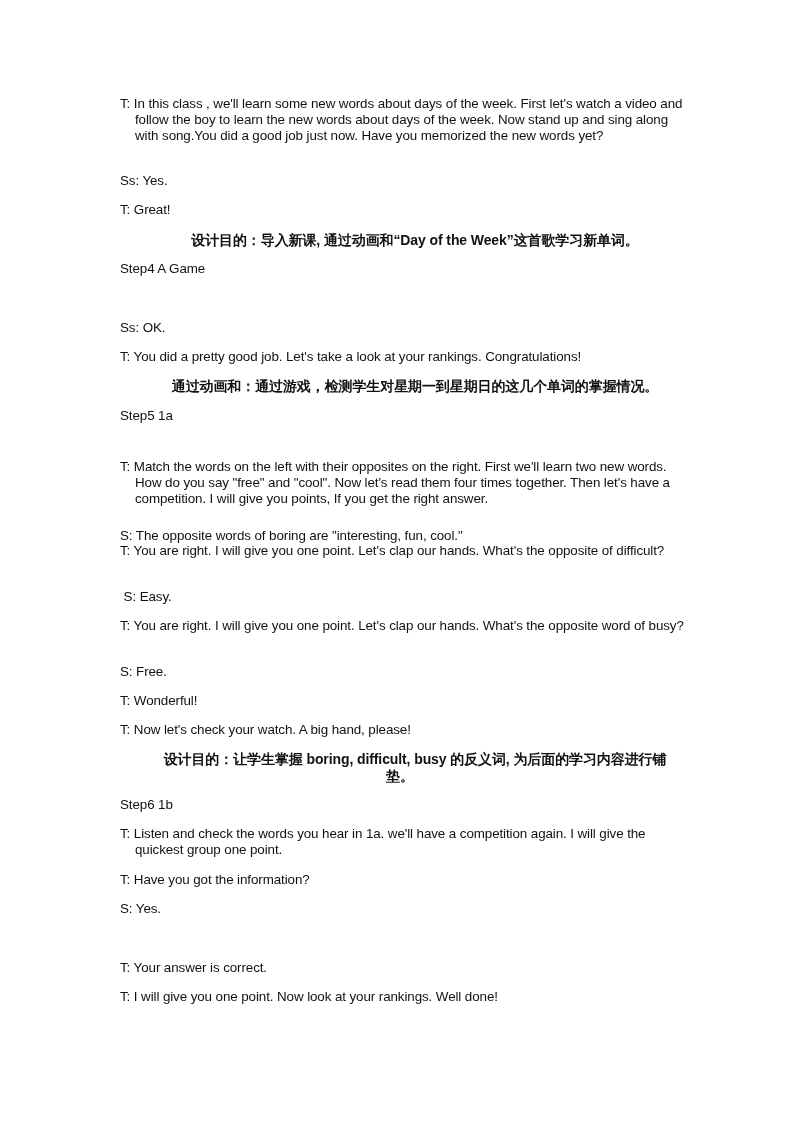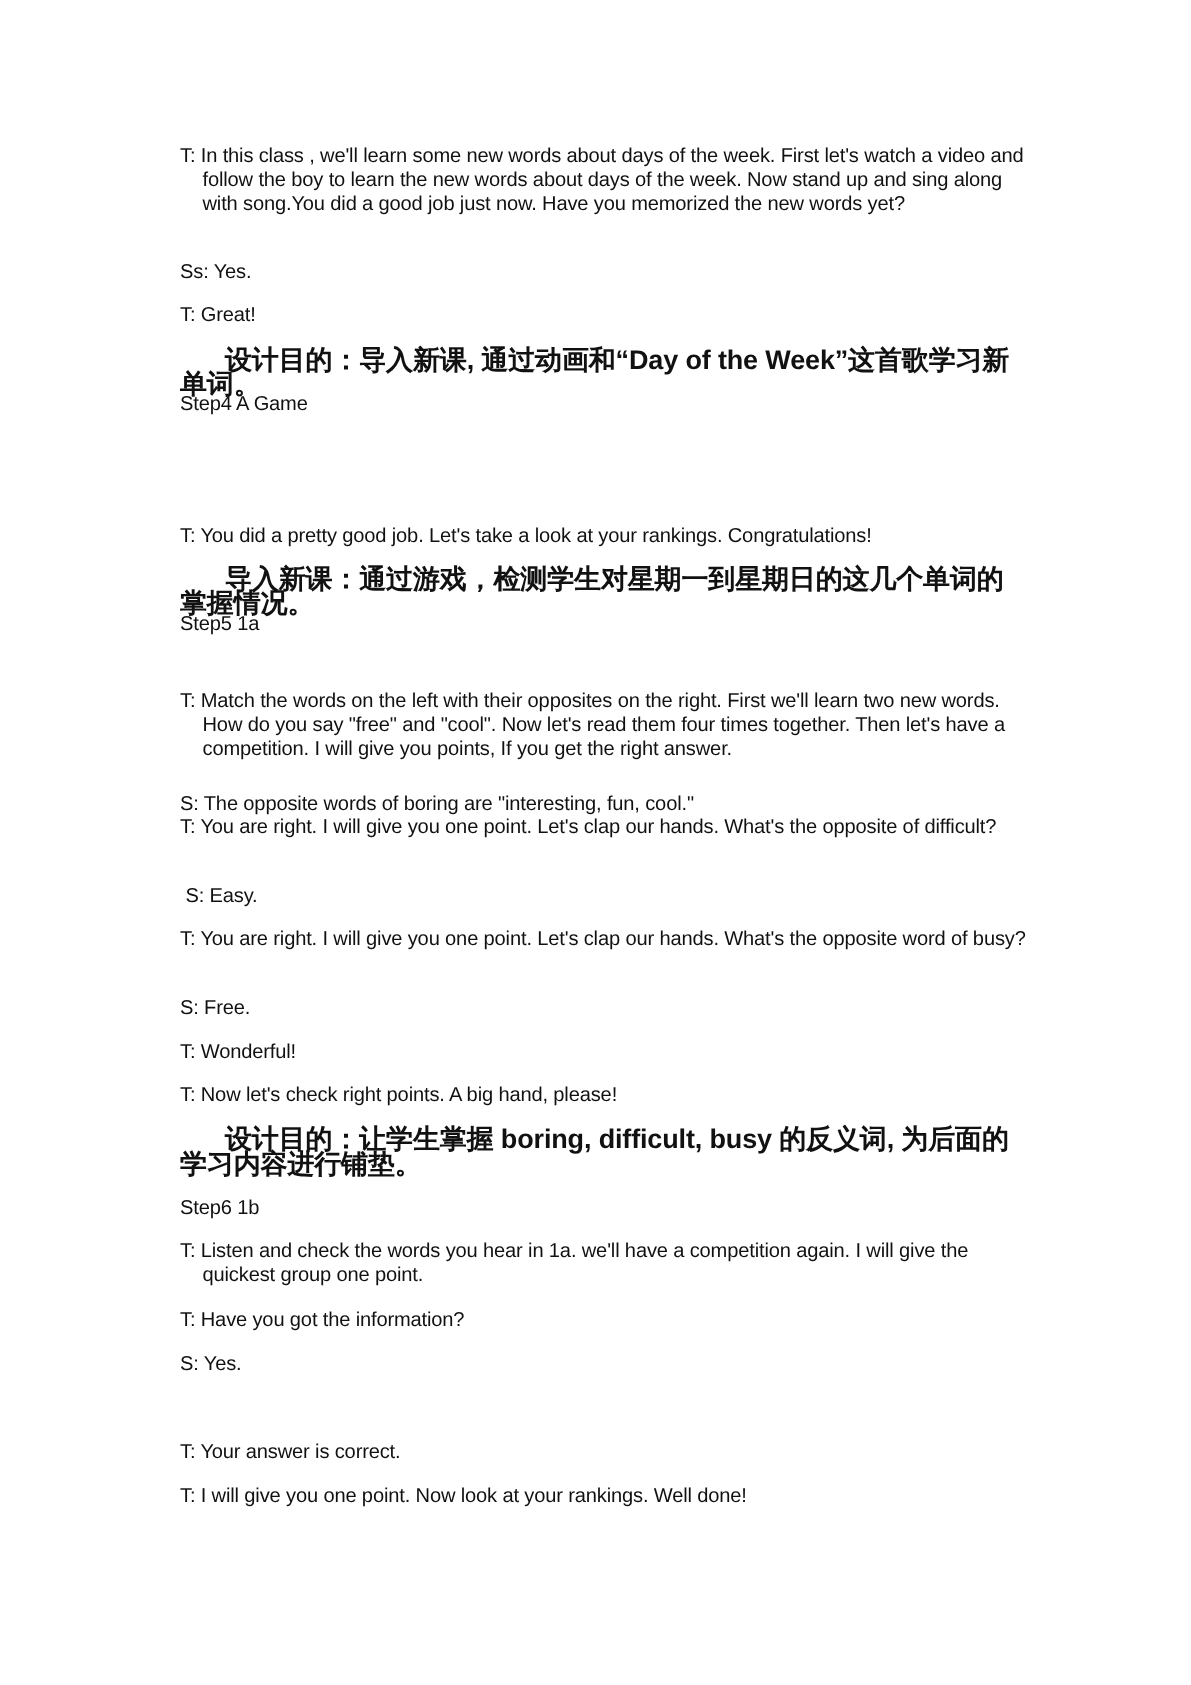--- a/index.html
+++ b/index.html
@@ -3,42 +3,43 @@
 <meta charset="utf-8">
 <style>
   html, body { margin: 0; padding: 0; background: #ffffff; }
   body { width: 794px; height: 1123px; position: relative; overflow: hidden;
          font-family: "Liberation Sans", sans-serif; color: #111; }
   .page { position: absolute; left: 0; top: 0; width: 794px; height: 1123px; background: #fff; }
   .p { position: absolute; left: 120px; width: 560px; font-size: 13.4px; line-height: 16px;
        letter-spacing: -0.1px; margin: 0; }
   .hang { padding-left: 15px; text-indent: -15px; }
   .hang2 { padding-left: 28px; text-indent: -28px; }
-  .note { font-weight: bold; font-size: 18px; text-indent: 30px; width: 560px; }
+  .note { font-weight: bold; font-size: 14px; text-indent: 30px; width: 560px; text-align: center; }
 </style>
 </head>
 <body>
 
 <div class="page">
   <p class="p hang" style="top:96px">T: In this class , we'll learn some new words about days of the week. First let's watch a video and follow the boy to learn the new words about days of the week. Now stand up and sing along with song.You did a good job just now. Have you memorized the new words yet?</p>
   <p class="p" style="top:173px">Ss: Yes.</p>
   <p class="p" style="top:202px">T: Great!</p>
   <p class="p note" style="top:232px">设计目的：导入新课, 通过动画和“Day of the Week”这首歌学习新单词。</p>
   <p class="p" style="top:261px">Step4  A Game</p>
+  <p class="p" style="top:320px">Ss: OK.</p>
   <p class="p" style="top:349px">T: You did a pretty good job. Let's take a look at your rankings. Congratulations!</p>
-  <p class="p note" style="top:378px">导入新课：通过游戏，检测学生对星期一到星期日的这几个单词的掌握情况。</p>
+  <p class="p note" style="top:378px">通过动画和：通过游戏，检测学生对星期一到星期日的这几个单词的掌握情况。</p>
   <p class="p" style="top:408px">Step5 1a</p>
   <p class="p hang" style="top:459px">T: Match the words on the left with their opposites on the right. First we'll learn two new words. How do you say "free" and "cool". Now  let's read them four times together. Then let's  have a competition. I will give you points, If you get the right answer.</p>
   <p class="p" style="top:528px">S: The opposite words of boring are "interesting, fun, cool."</p>
   <p class="p" style="top:543px">T: You are right. I will give you one point. Let's clap our hands. What's the opposite of difficult?</p>
   <p class="p" style="top:589px; white-space:pre"> S: Easy.</p>
   <p class="p hang2" style="top:618px">T: You are right. I will give you one point. Let's clap our hands. What's the opposite word of busy?</p>
   <p class="p" style="top:664px">S: Free.</p>
   <p class="p" style="top:693px">T: Wonderful!</p>
-  <p class="p" style="top:722px">T: Now let's check right points. A big hand, please!</p>
+  <p class="p" style="top:722px">T: Now let's check your watch. A big hand, please!</p>
   <p class="p note" style="top:751px; line-height:17px">设计目的：让学生掌握 boring, difficult, busy 的反义词, 为后面的学习内容进行铺垫。</p>
   <p class="p" style="top:797px">Step6 1b</p>
   <p class="p hang" style="top:826px">T: Listen and check the words you hear in 1a. we'll have a competition again. I will give the quickest group one point.</p>
   <p class="p" style="top:872px">T: Have you got the information?</p>
   <p class="p" style="top:901px">S: Yes.</p>
   <p class="p" style="top:960px">T: Your answer is correct.</p>
   <p class="p" style="top:989px">T: I will give you one point. Now look at your rankings. Well done!</p>
 </div>
 
 </body></html>

